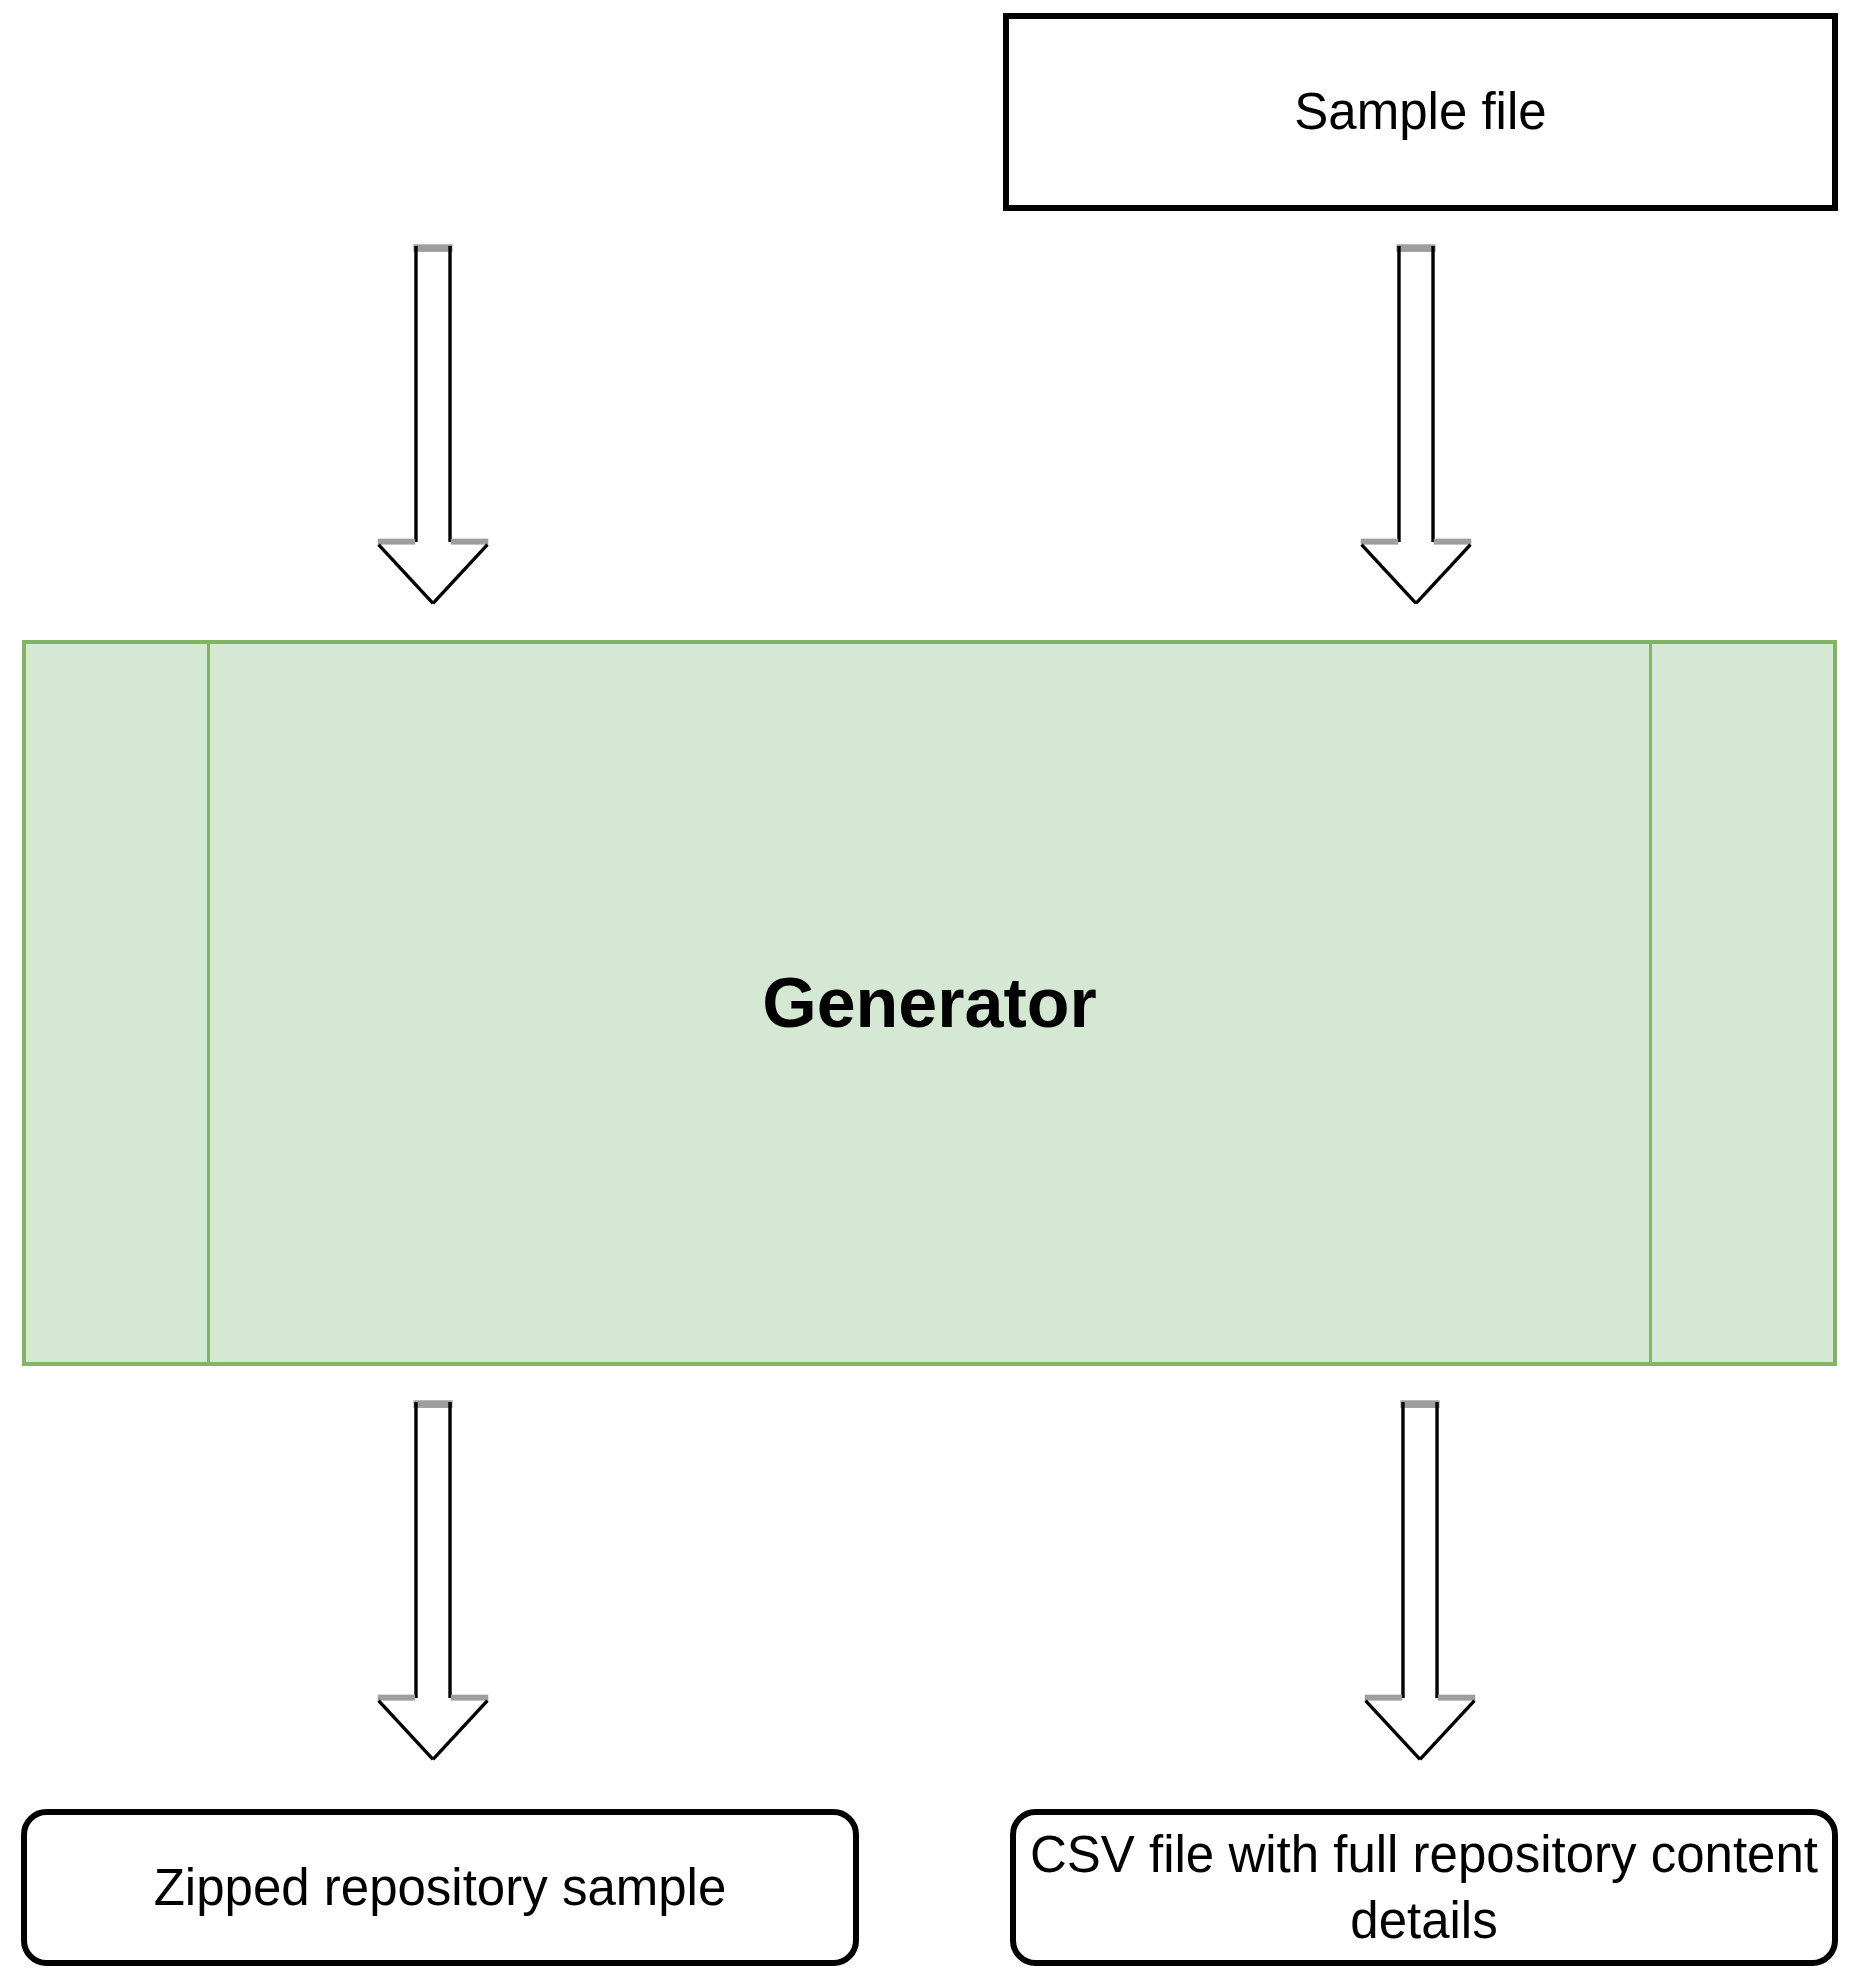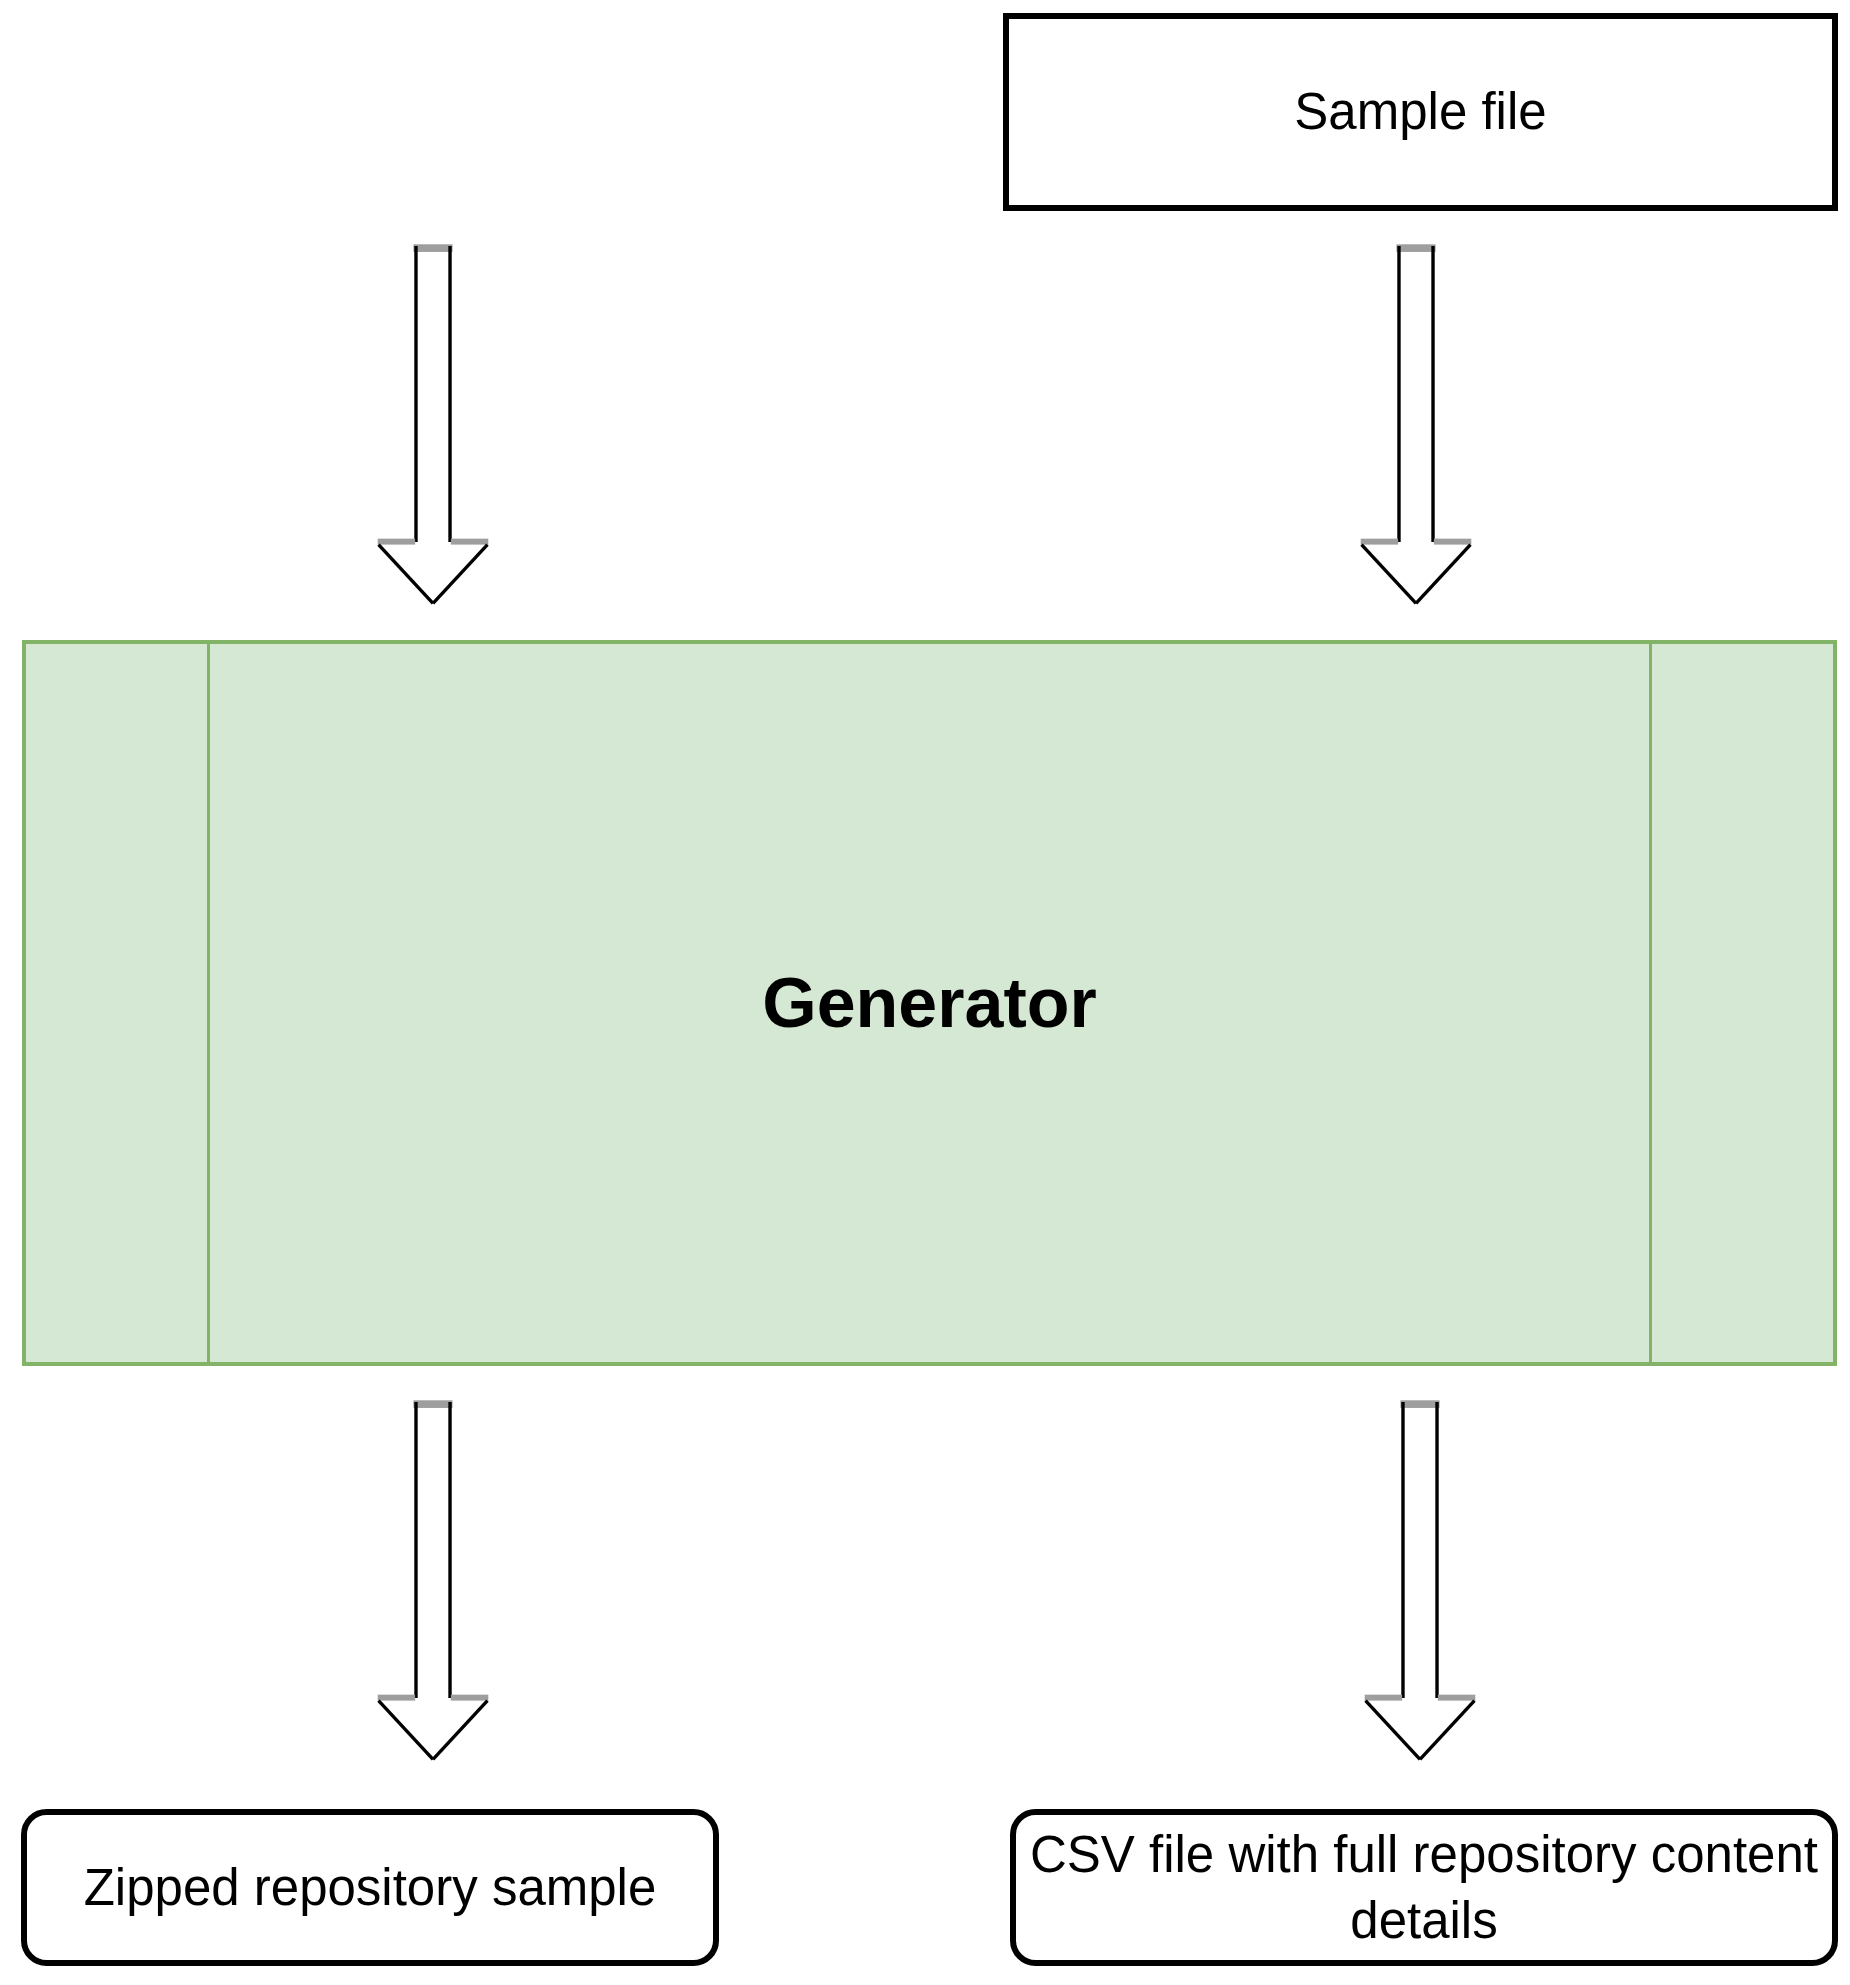--- a/index.html
+++ b/index.html
@@ -28,21 +28,21 @@
   }
   .input-box {
     border: 6px solid #000000;
   }
   .output-box {
     border: 6px solid #000000;
     border-radius: 25.6px;
   }
   #node-input-repo   { left: 12.8px;   top: 12.8px;   width: 839px; height: 198px; }
   #node-input-sample { left: 1003px; top: 12.8px;   width: 835px; height: 198px; }
-  #node-output-zip   { left: 21px;   top: 1809px; width: 698px; height: 157px; }
+  #node-output-zip   { left: 21px;   top: 1809px; width: 838px; height: 157px; }
   #node-output-csv   { left: 1010px; top: 1809px; width: 828px; height: 157px; }
 
   #node-generator {
     left: 22px; top: 640px; width: 1815px; height: 726px;
     background: #d5e8d4;
     border: 4.3px solid #82b366;
   }
   #node-generator .label {
     font-weight: bold;
     font-size: 70px;

